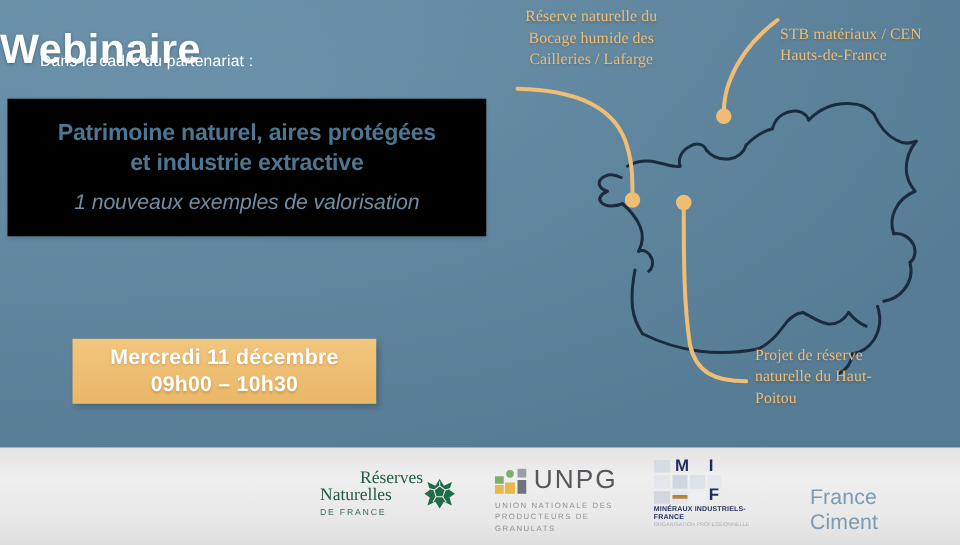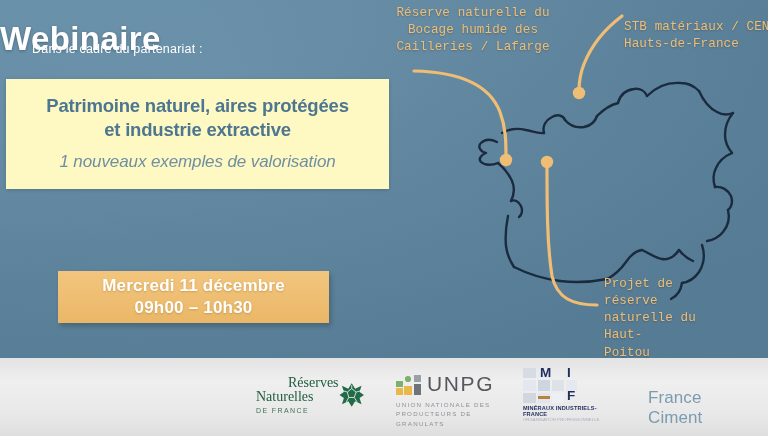--- a/index.html
+++ b/index.html
@@ -43,21 +43,21 @@
     font-weight: bold;
     letter-spacing: 0.4px;
     text-shadow: 0 1px 3px rgba(0,0,0,0.30);
   }
 
   
   .headline-card {
     position: absolute;
     left: 6px; top: 79px;
     width: 383px; height: 110px;
-    background: #fef9c3;
+    background: #000000;
     box-shadow: 0 1px 4px rgba(0,0,0,0.18);
     display: flex;
     flex-direction: column;
     align-items: center;
     justify-content: center;
     box-sizing: border-box;
     padding: 6px 10px 8px;
   }
   .headline-main {
     color: #4d7690;
@@ -74,21 +74,21 @@
     font-style: italic;
     text-align: center;
     letter-spacing: -0.1px;
     margin: 0;
   }
 
   
   .date-badge {
     position: absolute;
     left: 58px; top: 271px;
-    width: 271px; height: 52px;
+    width: 243px; height: 52px;
     background: linear-gradient(180deg, #f2c57e 0%, #eab767 100%);
     box-shadow: 2px 3px 5px rgba(0,0,0,0.22);
     display: flex;
     flex-direction: column;
     align-items: center;
     justify-content: center;
     box-sizing: border-box;
   }
   .date-line {
     color: #ffffff;
@@ -103,21 +103,21 @@
   .map-wrap {
     position: absolute;
     left: 392px; top: 0;
     width: 376px; height: 358px;
   }
   .map-svg { position: absolute; left: 0; top: 0; }
 
   .map-label {
     position: absolute;
     color: #f0bd74;
-    font-family: Liberation Mono, monospace;
+    font-family: Liberation Serif, serif;
     font-size: 12.6px;
     line-height: 1.36;
     letter-spacing: 0.1px;
     text-shadow: 0 1px 2px rgba(0,0,0,0.22);
   }
   .lbl-bocage { left: -4px;  top: 5px;  width: 170px; text-align: center; }
   .lbl-stb    { left: 232px; top: 19px; width: 148px; }
   .lbl-poitou { left: 212px; top: 276px; width: 130px; }
 
   

